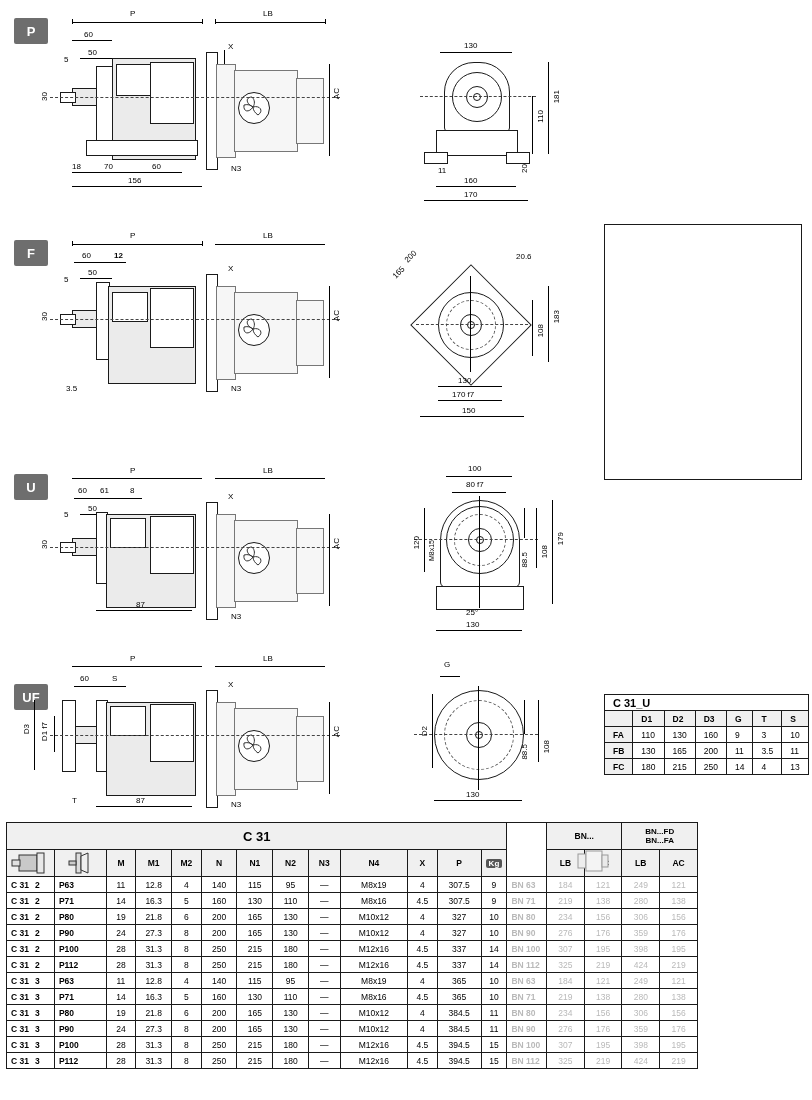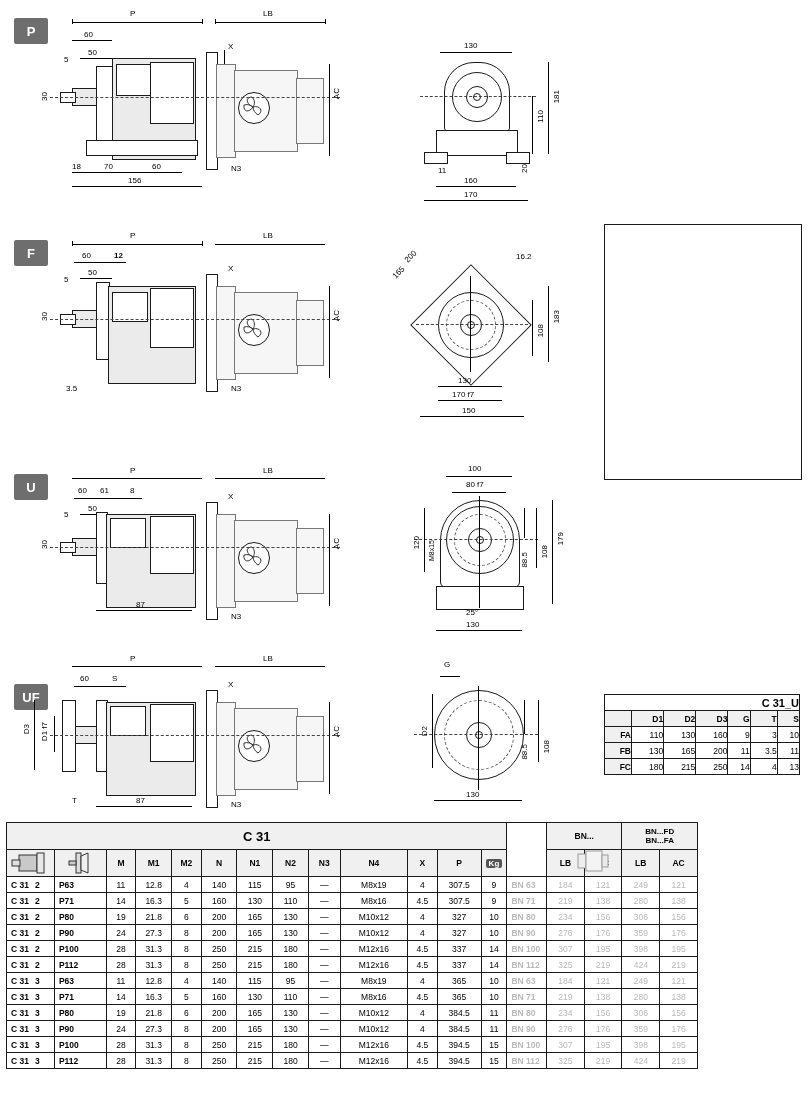--- a/index.html
+++ b/index.html
@@ -41,21 +41,21 @@
   .cl{position:absolute;border-top:1px dashed #444;}
   .circ{position:absolute;border:1px solid #1a1a1a;border-radius:50%;background:#fff;}
   .circd{position:absolute;border:1px dashed #555;border-radius:50%;}
 
   
   .panel{position:absolute;border:1px solid #1a1a1a;background:#fff;}
 
   
   table{border-collapse:collapse;}
   .tbl-u{position:absolute;left:604px;top:694px;width:196px;font-size:8.5px;}
-  .tbl-u td,.tbl-u th{border:1px solid #1a1a1a;text-align:right;padding:1px 0;height:13px;}
+  .tbl-u td,.tbl-u th{border:1px solid #1a1a1a;text-align:left;padding:1px 8px;height:13px;}
   .tbl-u .hdr{font-weight:bold;font-size:11px;}
   .tbl-u .rowlab{font-weight:bold;background:#f0f0f0;width:26px;}
   .tbl-u .colhdr{font-weight:bold;background:#f0f0f0;}
 
   .maintbl{position:absolute;left:6px;top:822px;width:692px;font-size:8.5px;}
   .maintbl td,.maintbl th{border:1px solid #1a1a1a;text-align:center;padding:0;height:15px;}
   .maintbl .title{font-weight:bold;font-size:13px;height:20px;background:#f0f0f0;}
   .maintbl .hcell{background:#f0f0f0;font-weight:bold;height:26px;}
   .maintbl .code{font-weight:bold;text-align:left;padding-left:4px;}
   .maintbl .code span.n{padding-left:6px;}
@@ -211,21 +211,21 @@
   <div>
     <div class="box" style="left:428px;top:282px;width:84px;height:84px;transform:rotate(45deg);transform-origin:center;"></div>
     <div class="circ" style="left:438px;top:292px;width:64px;height:64px;"></div>
     <div class="circd" style="left:446px;top:300px;width:48px;height:48px;"></div>
     <div class="circ" style="left:460px;top:314px;width:20px;height:20px;"></div>
     <div class="circ" style="left:467px;top:321px;width:6px;height:6px;"></div>
     <div class="cl" style="left:416px;top:324px;width:112px;"></div>
     <div class="dimv" style="left:470px;top:276px;height:96px;"></div>
     <div class="lbl" style="left:404px;top:252px;transform:rotate(-45deg);">200</div>
     <div class="lbl" style="left:392px;top:268px;transform:rotate(-45deg);">165</div>
-    <div class="lbl" style="left:516px;top:252px;">16.2</div>
+    <div class="lbl" style="left:516px;top:252px;">20.6</div>
     <div class="dimv" style="left:548px;top:286px;height:76px;"></div>
     <div class="lbl vert" style="left:552px;top:310px;">183</div>
     <div class="dimv" style="left:532px;top:300px;height:56px;"></div>
     <div class="lbl vert" style="left:536px;top:324px;">108</div>
     <div class="dimh" style="left:438px;top:386px;width:64px;"></div>
     <div class="lbl" style="left:458px;top:376px;">130</div>
     <div class="dimh" style="left:438px;top:400px;width:64px;"></div>
     <div class="lbl" style="left:452px;top:390px;">170 f7</div>
     <div class="dimh" style="left:420px;top:416px;width:104px;"></div>
     <div class="lbl" style="left:462px;top:406px;">150</div>

